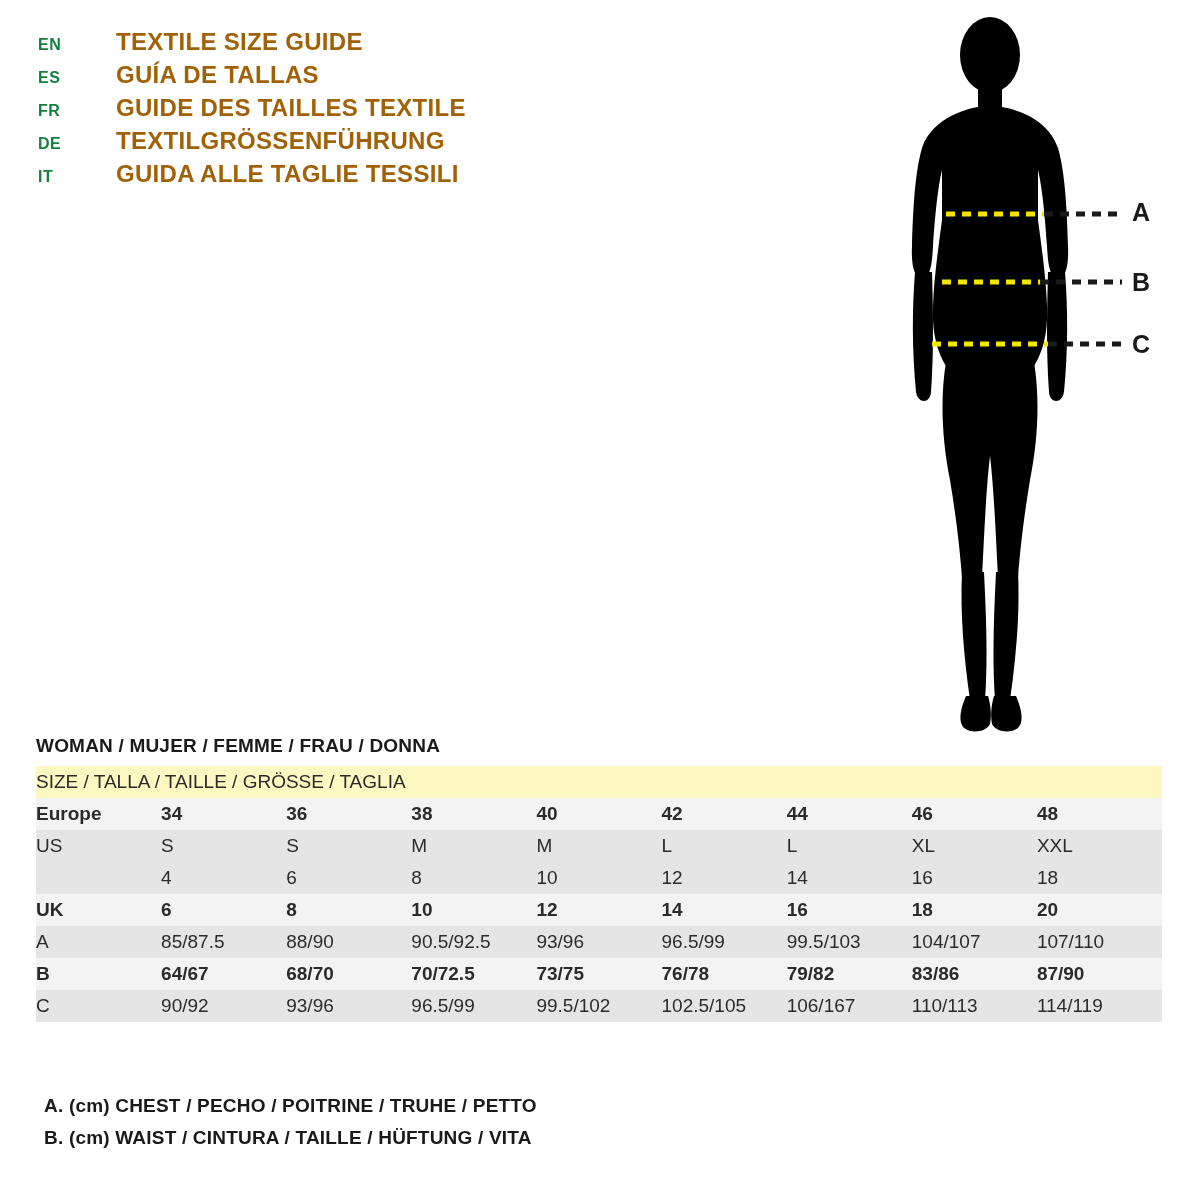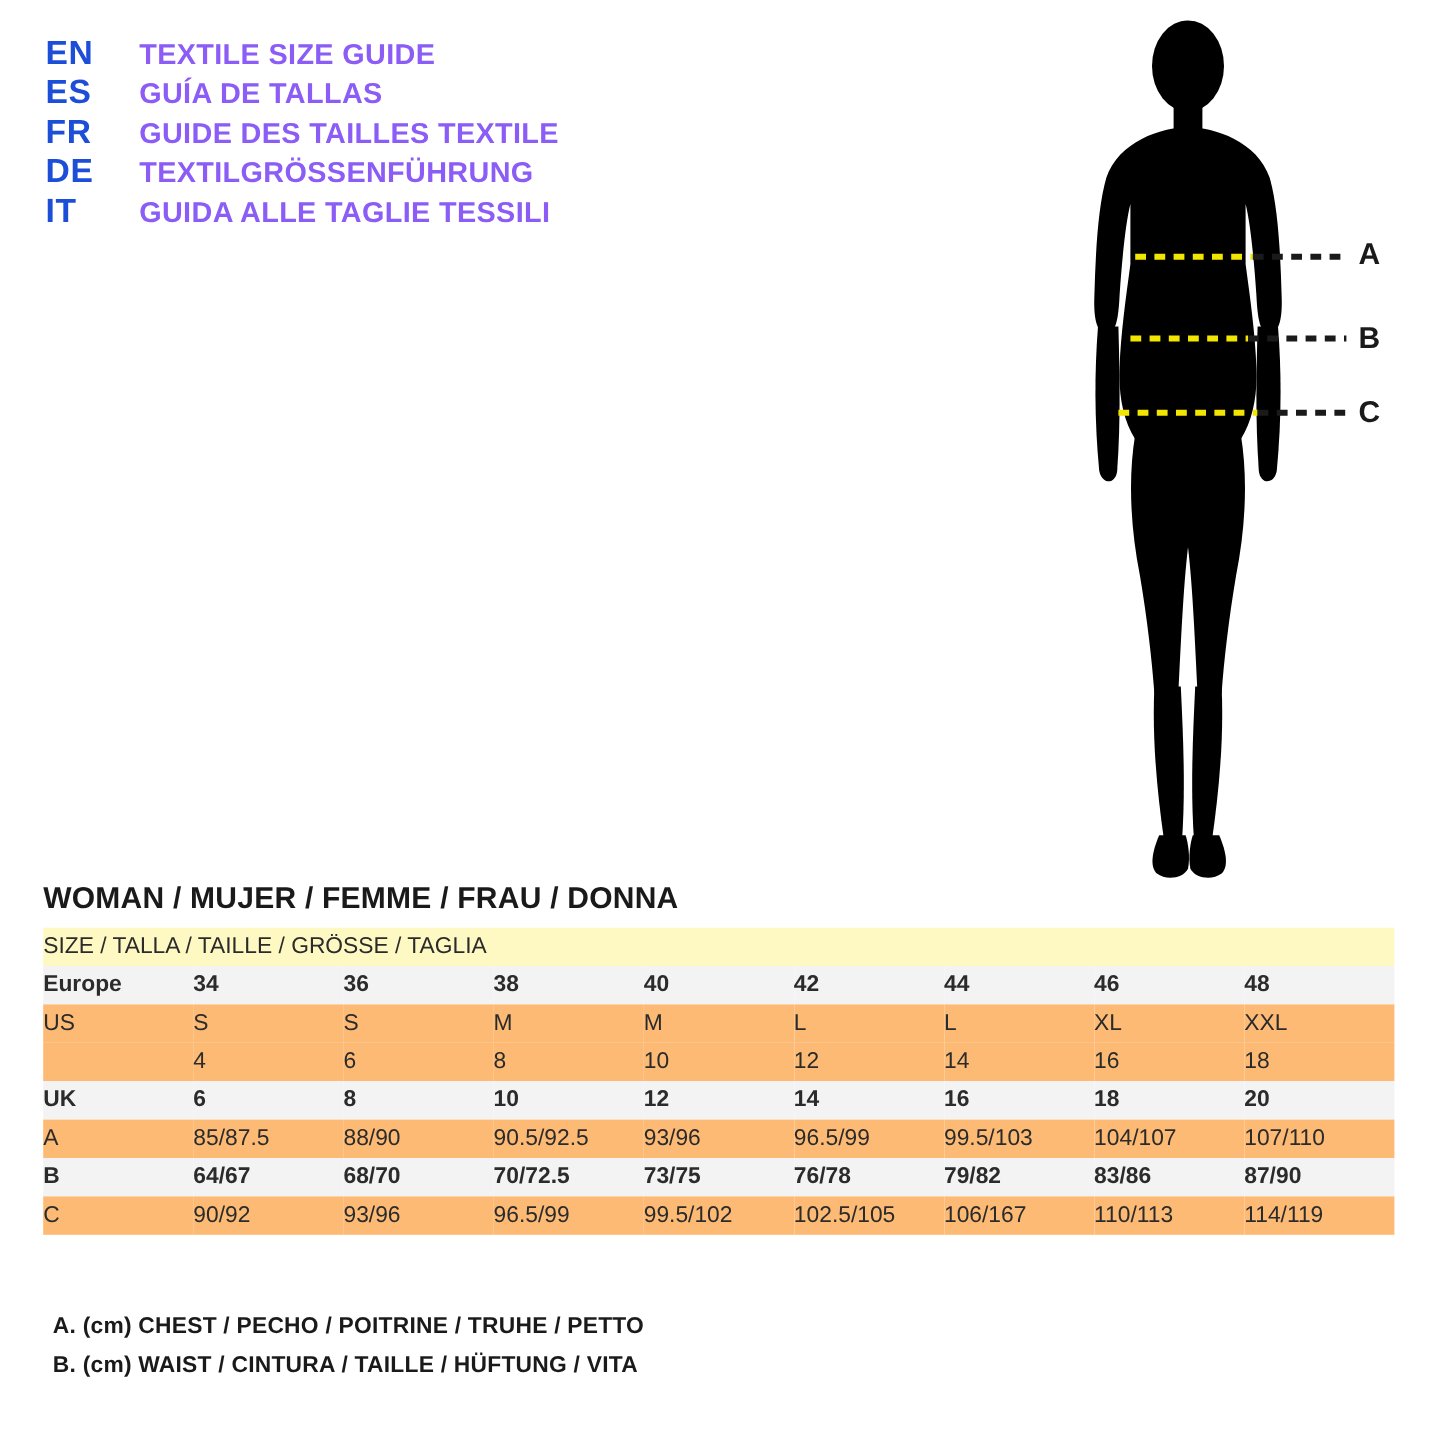--- a/index.html
+++ b/index.html
@@ -23,30 +23,30 @@
     top: 28px;
     width: 520px;
   }
   .lang-row {
     display: flex;
     align-items: baseline;
     height: 33px;
   }
   .lang-code {
     width: 78px;
-    font-size: 28px;
+    font-size: 16px;
     font-weight: bold;
     letter-spacing: 0.5px;
-    color: #1d4ed8;
+    color: #15803d;
   }
   .lang-title {
     font-size: 24px;
     font-weight: bold;
     letter-spacing: 0.3px;
-    color: #8b5cf6;
+    color: #a16207;
     white-space: nowrap;
   }
 
   
   .figure-area {
     position: absolute;
     left: 860px;
     top: 10px;
     width: 330px;
     height: 740px;
@@ -69,21 +69,21 @@
   .marker-c { left: 272px; top: 320px; }
 
   
   .table-section {
     position: absolute;
     left: 36px;
     top: 735px;
     width: 1126px;
   }
   .table-caption {
-    font-size: 25px;
+    font-size: 19px;
     font-weight: bold;
     letter-spacing: 0.2px;
     color: #1a1a1a;
     margin-bottom: 9px;
   }
   table.size-table {
     border-collapse: collapse;
     width: 1126px;
     table-layout: fixed;
   }
@@ -94,21 +94,21 @@
     padding: 0;
     vertical-align: middle;
   }
   .hdr-row td {
     background: #fef9c3;
     font-weight: normal;
     color: #1f1f1f;
     padding-left: 8px;
     font-size: 19px;
   }
-  .row-dark td { background: #fdba74; }
+  .row-dark td { background: #e5e5e5; }
   .row-light td { background: #f3f3f3; font-weight: bold; }
   td.label-cell {
     padding-left: 8px;
     text-align: left;
     width: 190px;
   }
   td.val-cell {
   }
 
   

